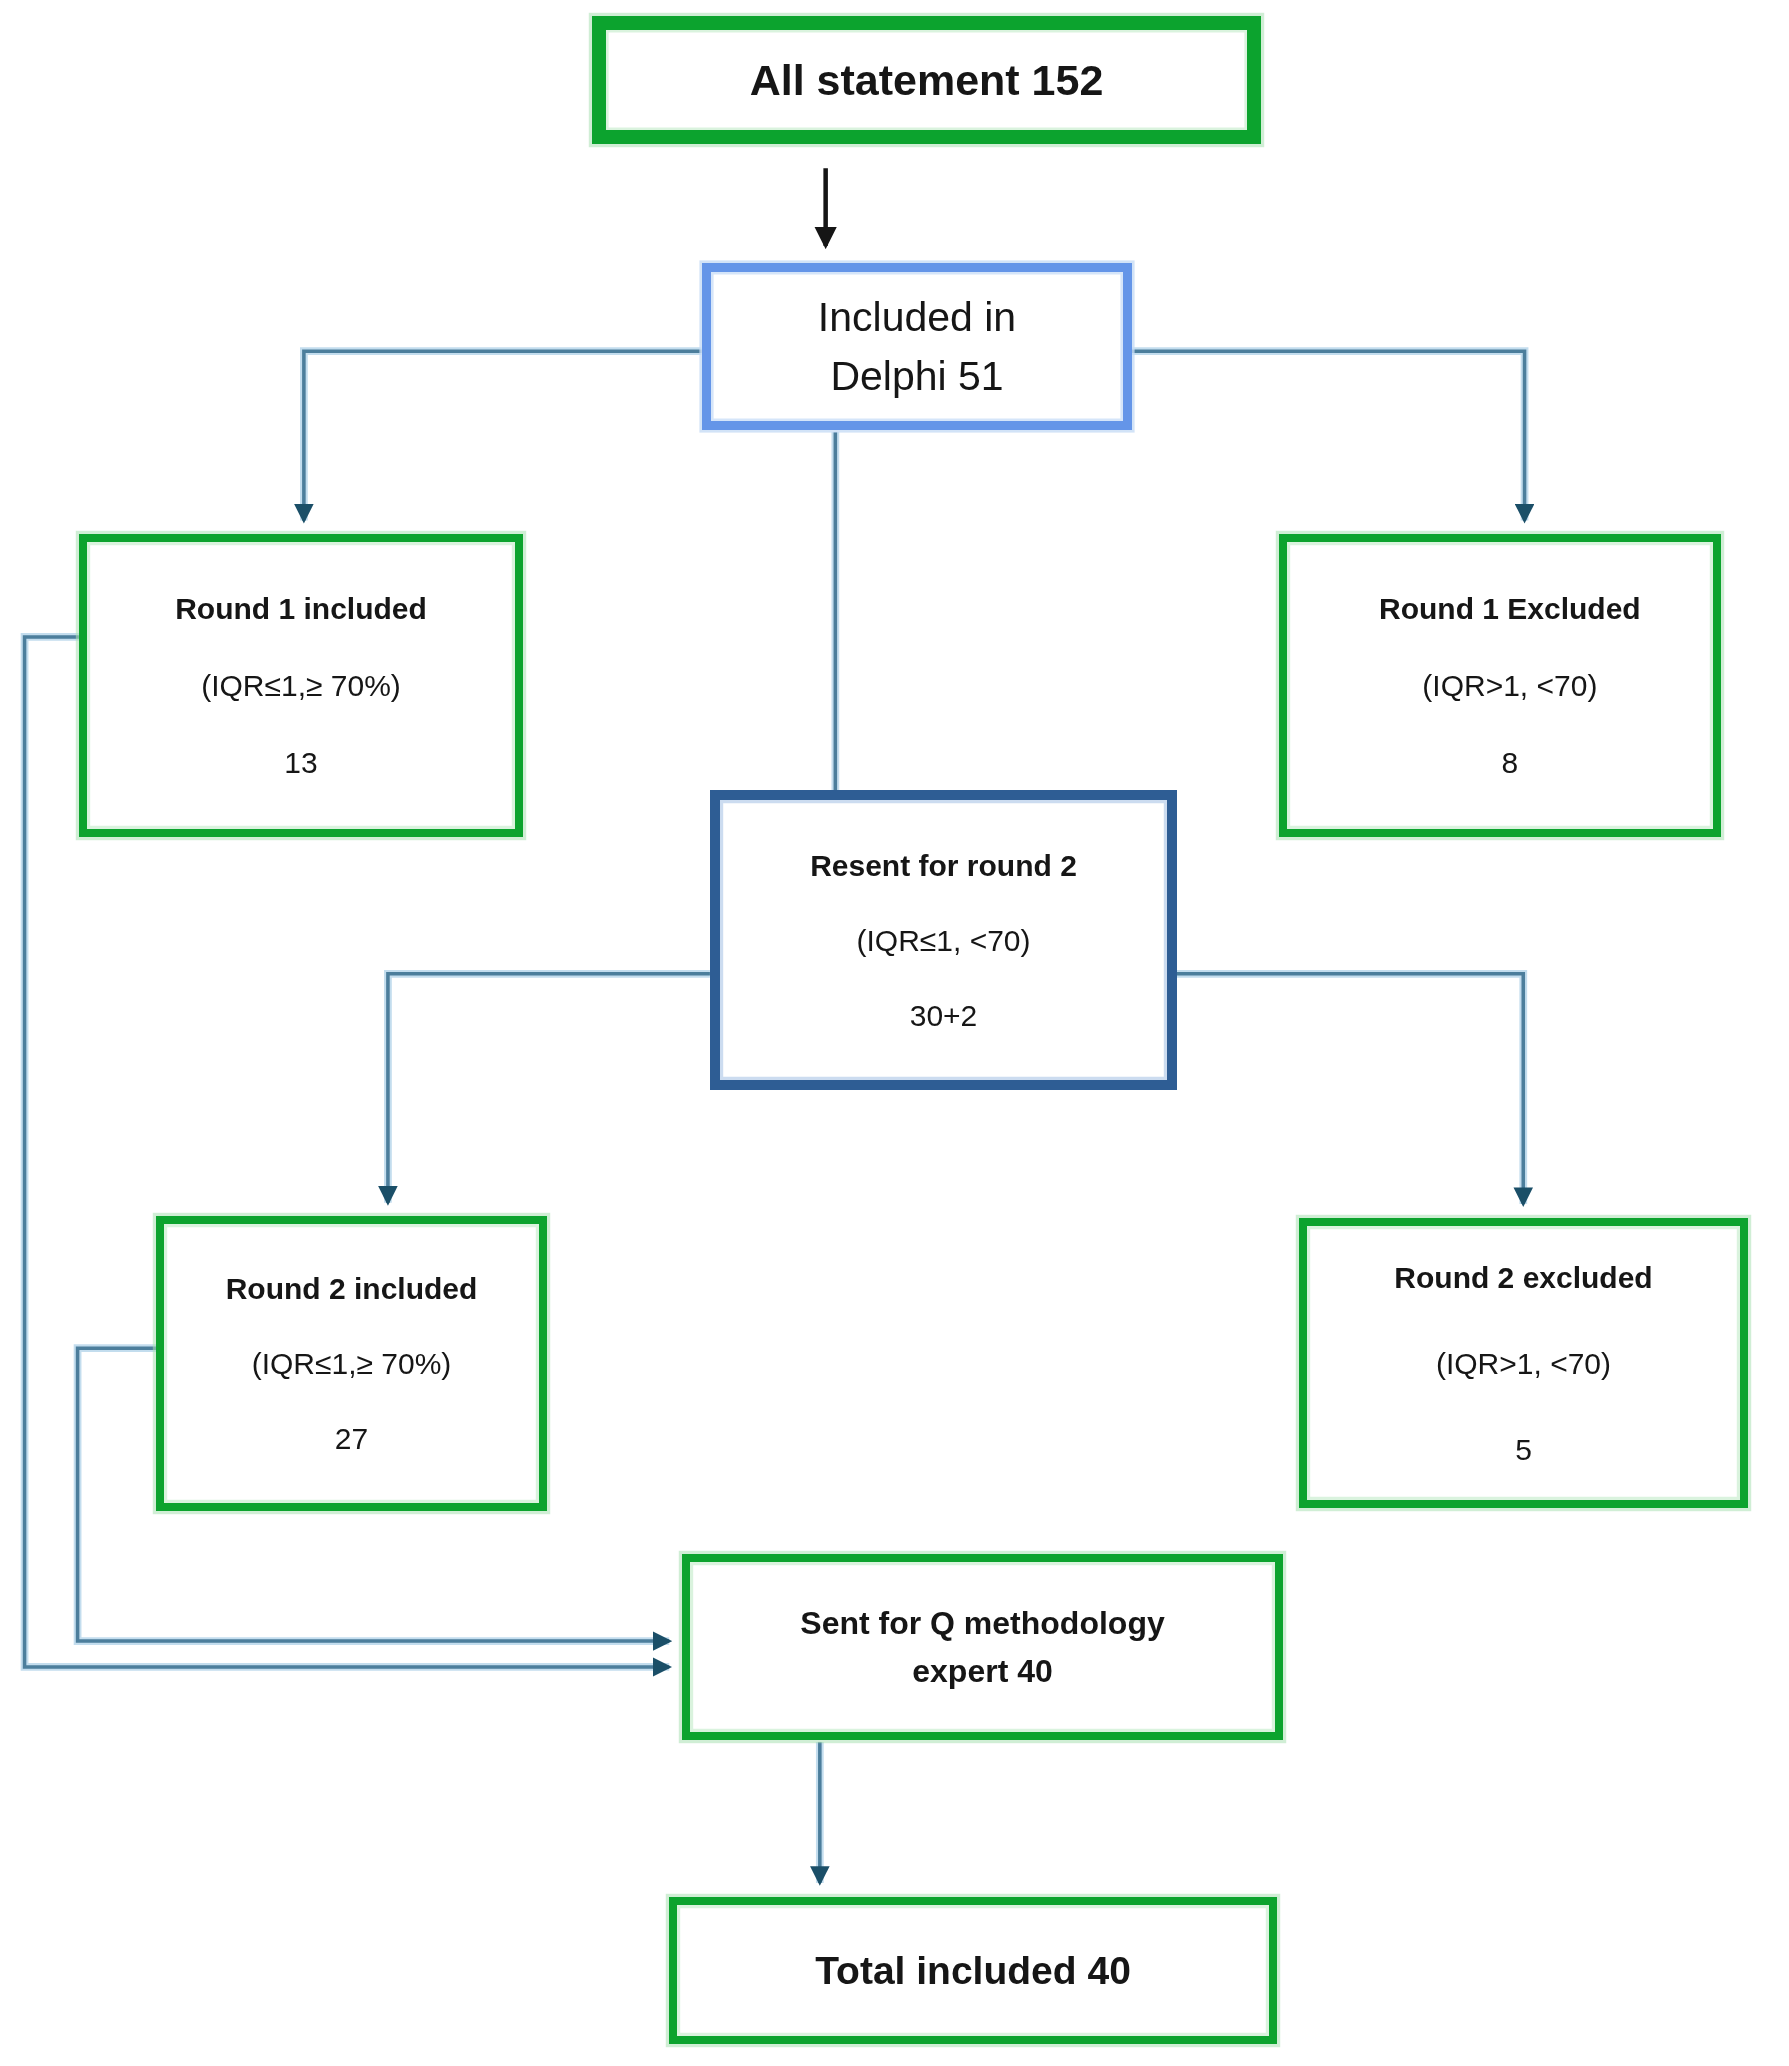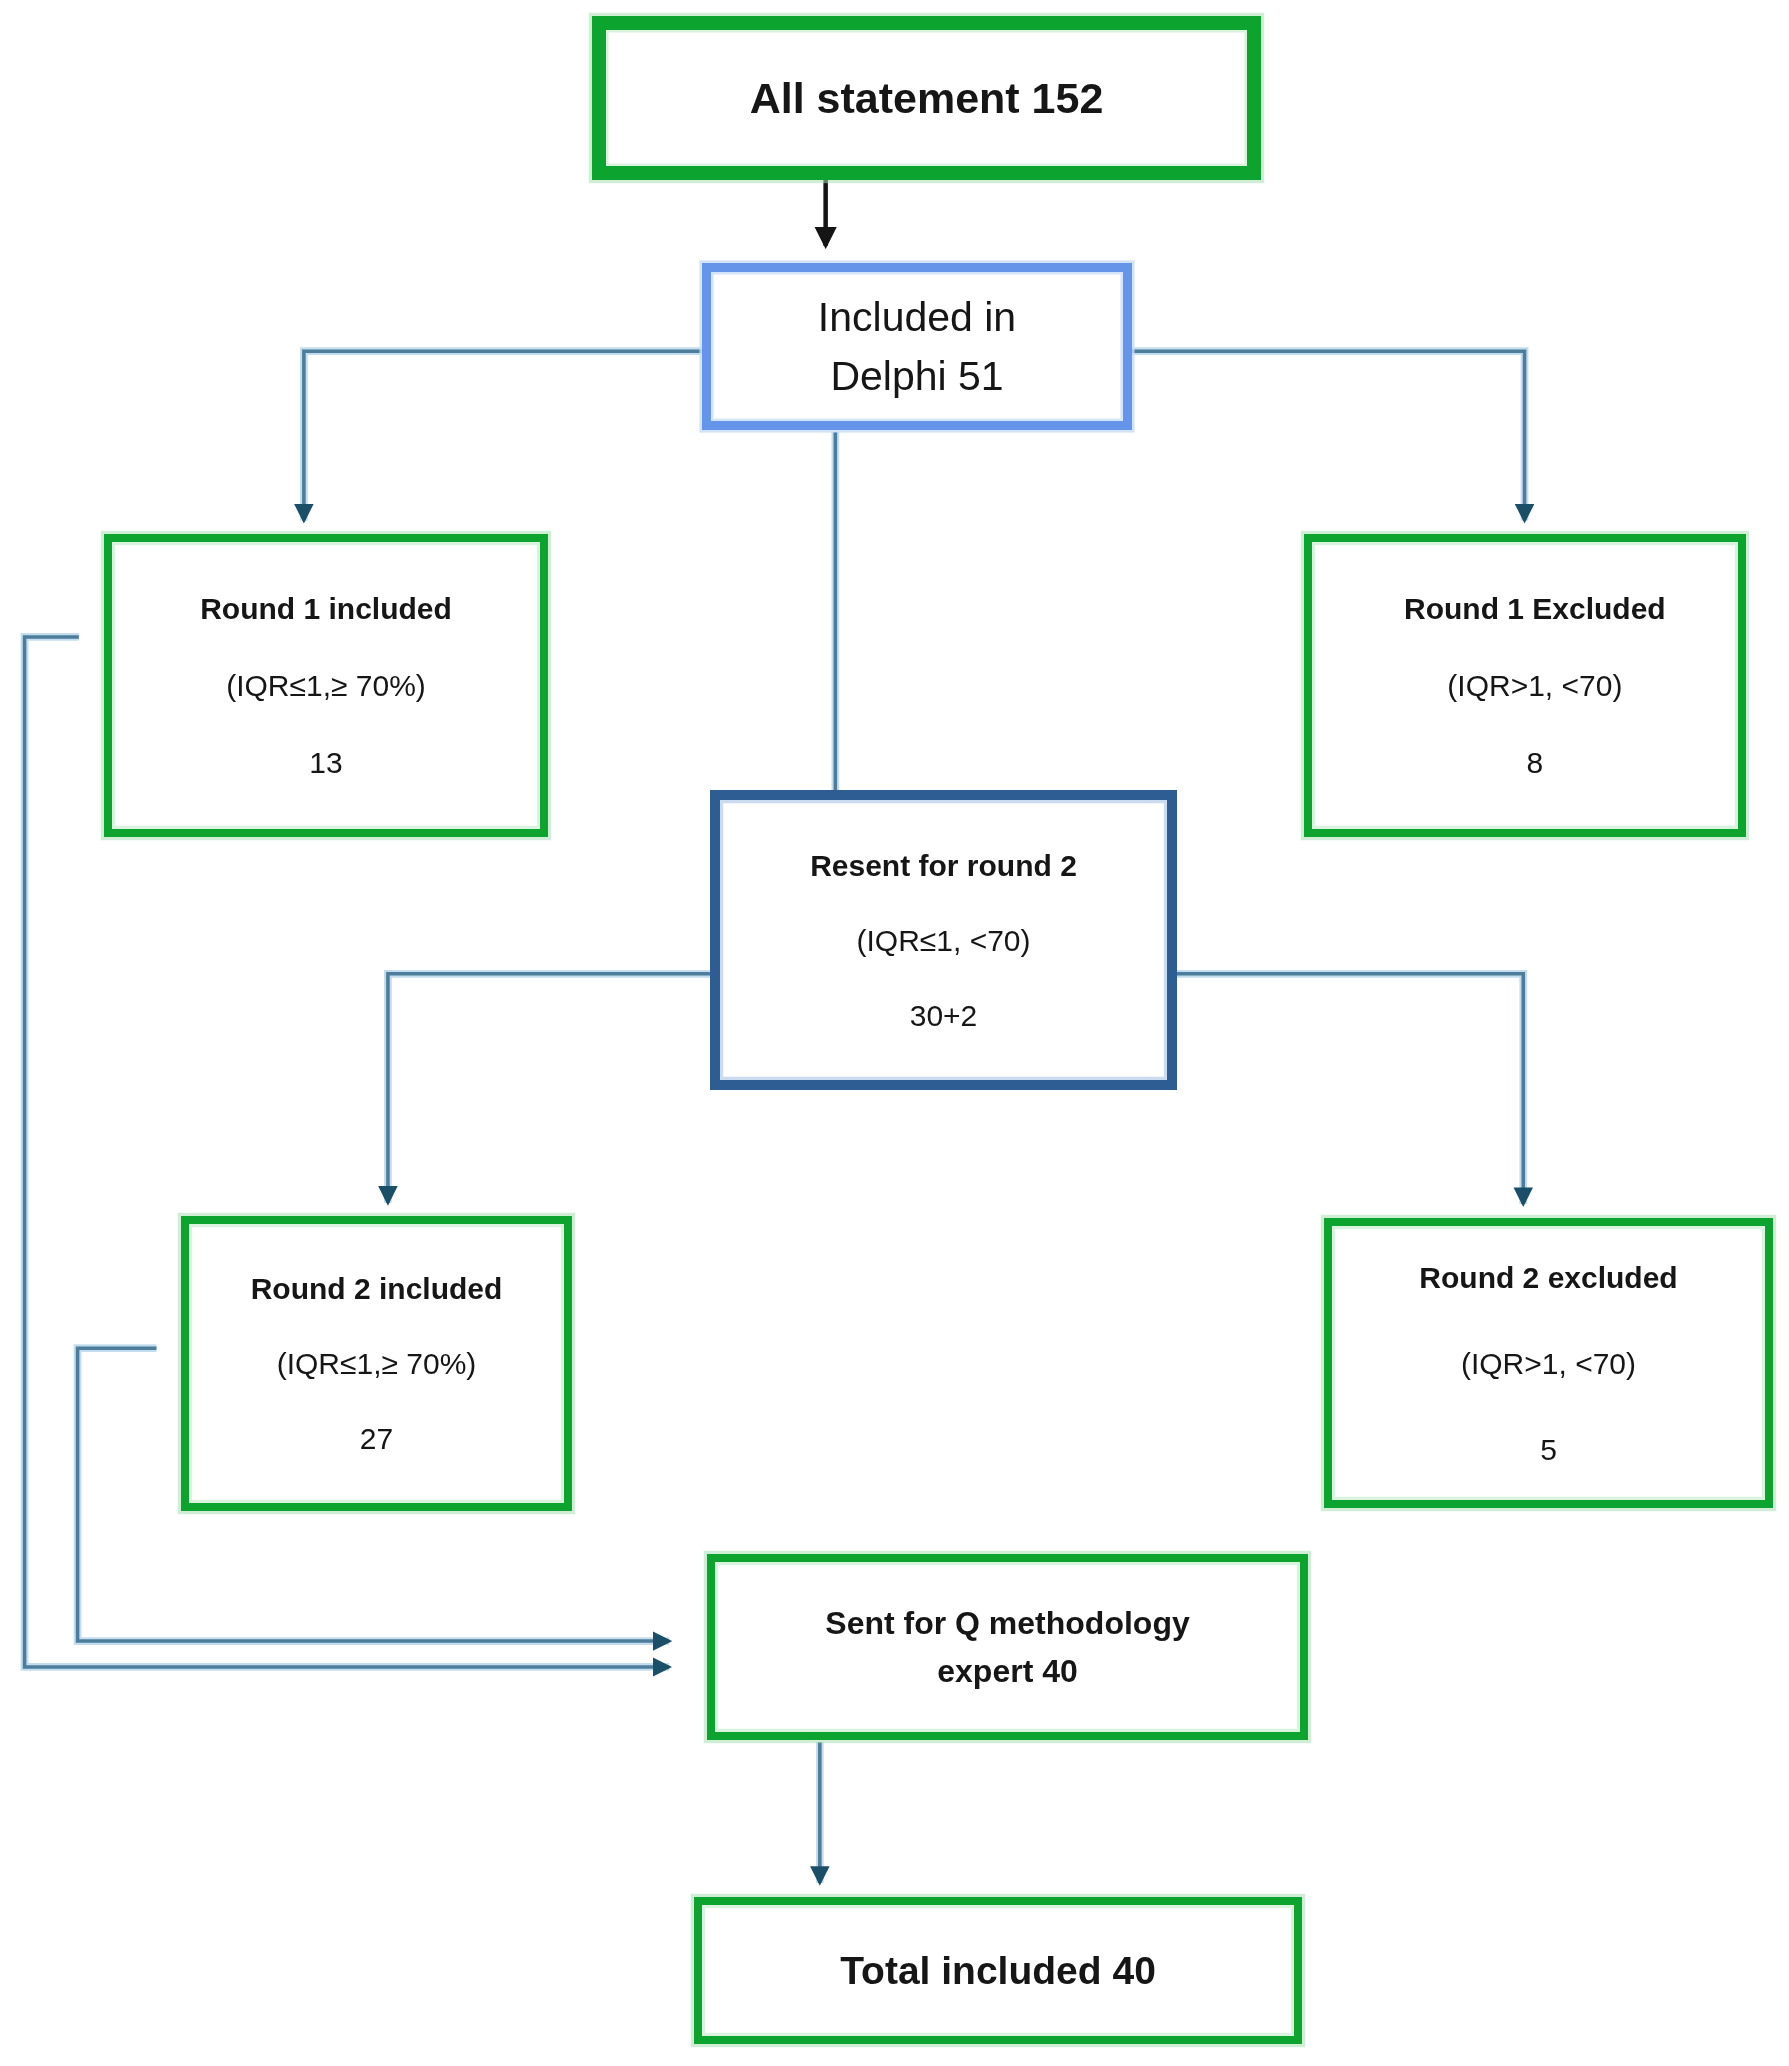--- a/index.html
+++ b/index.html
@@ -28,36 +28,35 @@
     flex-direction: column;
     justify-content: space-evenly;
     align-items: center;
     text-align: center;
     z-index: 2;
   }
   .node .title { font-weight: bold; }
   .green {
     border: 8.4px solid #0ca32e;
     box-shadow: 0 0 0 3.2px rgba(170,224,178,0.55), inset 0 0 0 3.2px rgba(214,242,218,0.9);
-    margin-left: 25px;
   }
   .green-thick {
     border: 14.2px solid #0ca32e;
     box-shadow: 0 0 0 3.2px rgba(170,224,178,0.55), inset 0 0 0 2.6px rgba(214,242,218,0.9);
   }
   .lightblue {
     border: 9px solid #6495e8;
     box-shadow: 0 0 0 2.6px rgba(199,220,245,0.8), inset 0 0 0 2.6px rgba(208,226,248,0.9);
   }
   .darkblue {
     border: 10.3px solid #2e5d94;
     box-shadow: inset 0 0 0 3.2px rgba(199,216,238,0.9);
   }
   .t3 { font-size: 30px; line-height: 1.1; padding: 6.5px 10.3px; }
-  .node-all      { left: 592px;  top: 16px;   width: 669px; height: 164px; font-size: 43px; font-weight: bold; }
+  .node-all      { left: 592px;  top: 16px;   width: 669px; height: 128px; font-size: 43px; font-weight: bold; }
   .node-delphi   { left: 702px; top: 263px;  width: 430px;  height: 167px; font-size: 41px; line-height: 1.42; justify-content: center; }
   .node-r1inc    { left: 79px;  top: 534px;  width: 444px;  height: 303px; }
   .node-r1exc    { left: 1279px; top: 534px;  width: 442px;  height: 303px; padding-left: 30px; }
   .node-resent   { left: 710px; top: 790px; width: 467px;  height: 300px; }
   .node-r2inc    { left: 156px;  top: 1216px; width: 391px;  height: 295px; }
   .node-r2exc    { left: 1299px; top: 1218px; width: 449px;  height: 290px; gap: 25px; }
   .node-sentq    { left: 682px; top: 1554px; width: 601px;  height: 186px; font-size: 32px; font-weight: bold; line-height: 1.5; justify-content: center; }
   .node-total    { left: 669px; top: 1897px; width: 608px;  height: 147px; font-size: 39px; font-weight: bold; }
 </style>
 </head>

